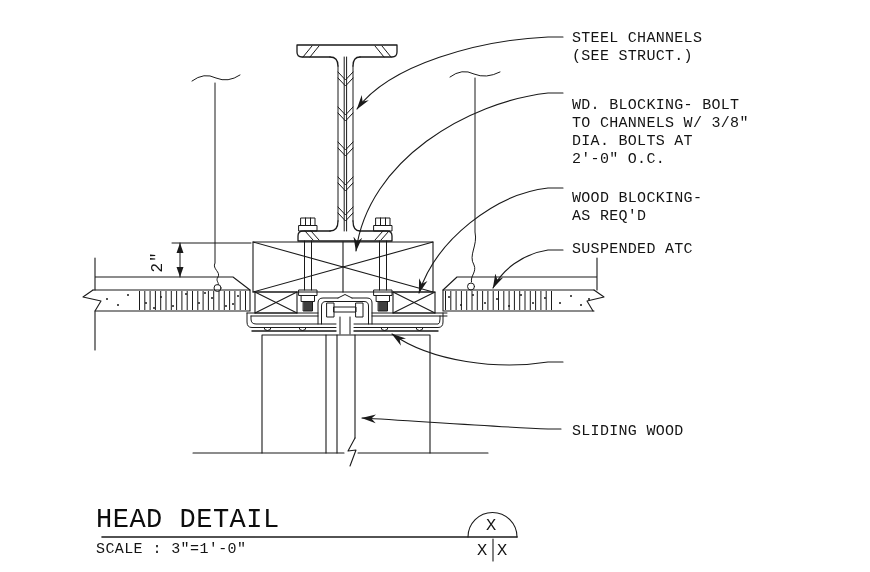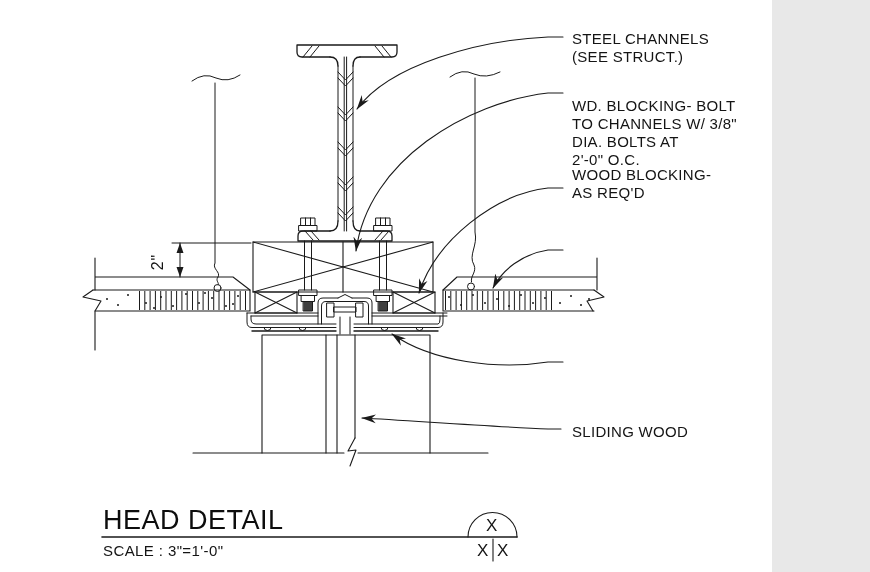--- a/index.html
+++ b/index.html
@@ -1,30 +1,30 @@
 <!DOCTYPE html>
 <html><head>
 <meta charset="utf-8">
 <style>
   html,body{margin:0;padding:0;background:#e8e8e8;}
   #canvas{
-    position:relative;width:772px;height:572px;background:#ffffff;
-    font-family:Liberation Sans, sans-serif;color:#111;overflow:hidden;
+    position:relative;width:870px;height:572px;background:#ffffff;
+    font-family:Liberation Mono, monospace;color:#111;overflow:hidden;
   }
   #linework{position:absolute;left:0;top:0;}
   .callout{
     position:absolute;left:572px;white-space:pre-line;
     font-size:15px;line-height:18px;letter-spacing:.3px;color:#141414;
   }
   .dim-label{
     position:absolute;left:143px;top:252px;width:32px;height:20px;
     font-size:16px;letter-spacing:1px;color:#141414;
     transform:rotate(-90deg);transform-origin:center;text-align:center;
   }
-  .title-block{position:absolute;left:103px;top:505px;}
+  .title-block{position:absolute;left:96px;top:505px;}
   .title-text{font-size:27px;letter-spacing:.5px;color:#0d0d0d;}
   .scale-text{font-size:15px;letter-spacing:.4px;color:#141414;margin-top:6px;}
   .bubble-x{position:absolute;font-size:17px;color:#141414;}
   .bx-top{left:486px;top:516px;}
   .bx-bl{left:477px;top:541px;}
   .bx-br{left:497px;top:541px;}
 </style>
 </head>
 <body>
 
@@ -193,22 +193,23 @@
       <path d="M493,539 V561"></path>
     </g>
   </svg>
 
   <div class="callout" style="top:30px">STEEL CHANNELS
 (SEE STRUCT.)</div>
   <div class="callout" style="top:97px">WD. BLOCKING- BOLT
 TO CHANNELS W/ 3/8"
 DIA. BOLTS AT
 2'-0" O.C.</div>
-  <div class="callout" style="top:166px">WOOD BLOCKING-
+  <div class="callout" style="top:190px">WOOD BLOCKING-
 AS REQ'D</div>
+  <div class="callout" style="top:241px">SUSPENDED ATC</div>
   <div class="callout" style="top:423px">SLIDING WOOD</div>
 
   <div class="dim-label">2"</div>
 
   <div class="title-block">
     <div class="title-text">HEAD DETAIL</div>
     <div class="scale-text">SCALE : 3"=1'-0"</div>
   </div>
 
   <div class="bubble-x bx-top">X</div>

